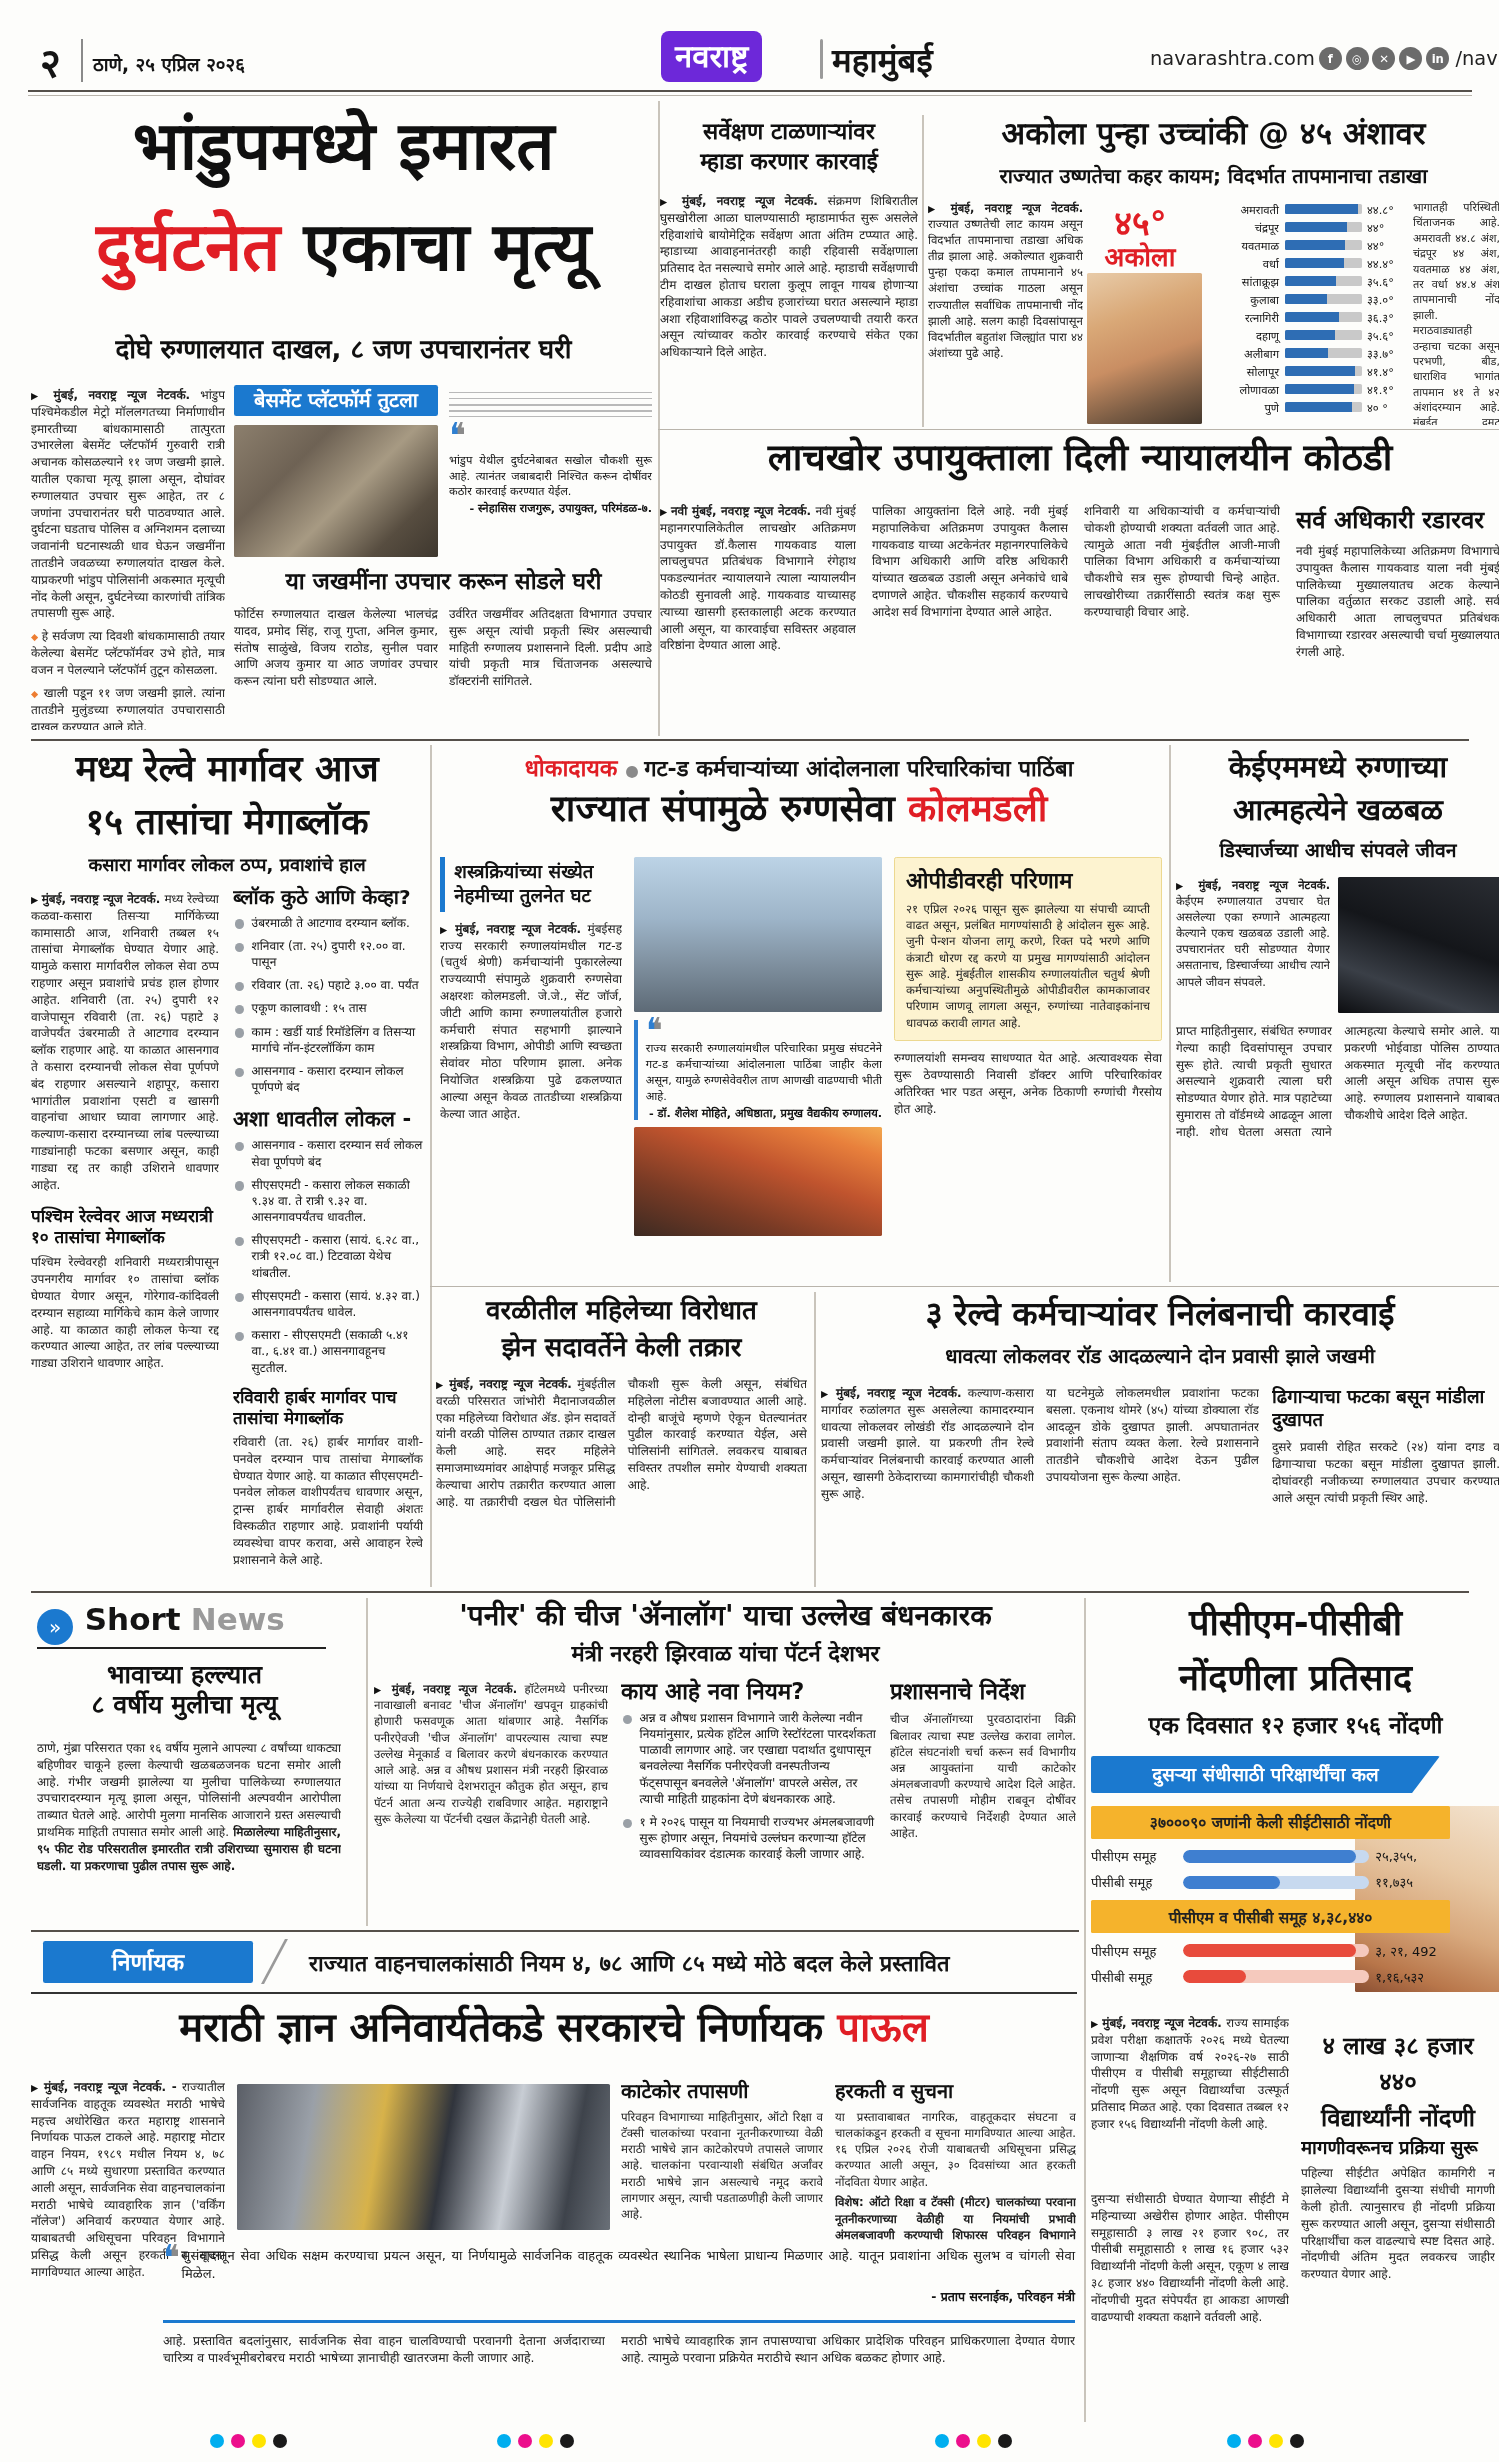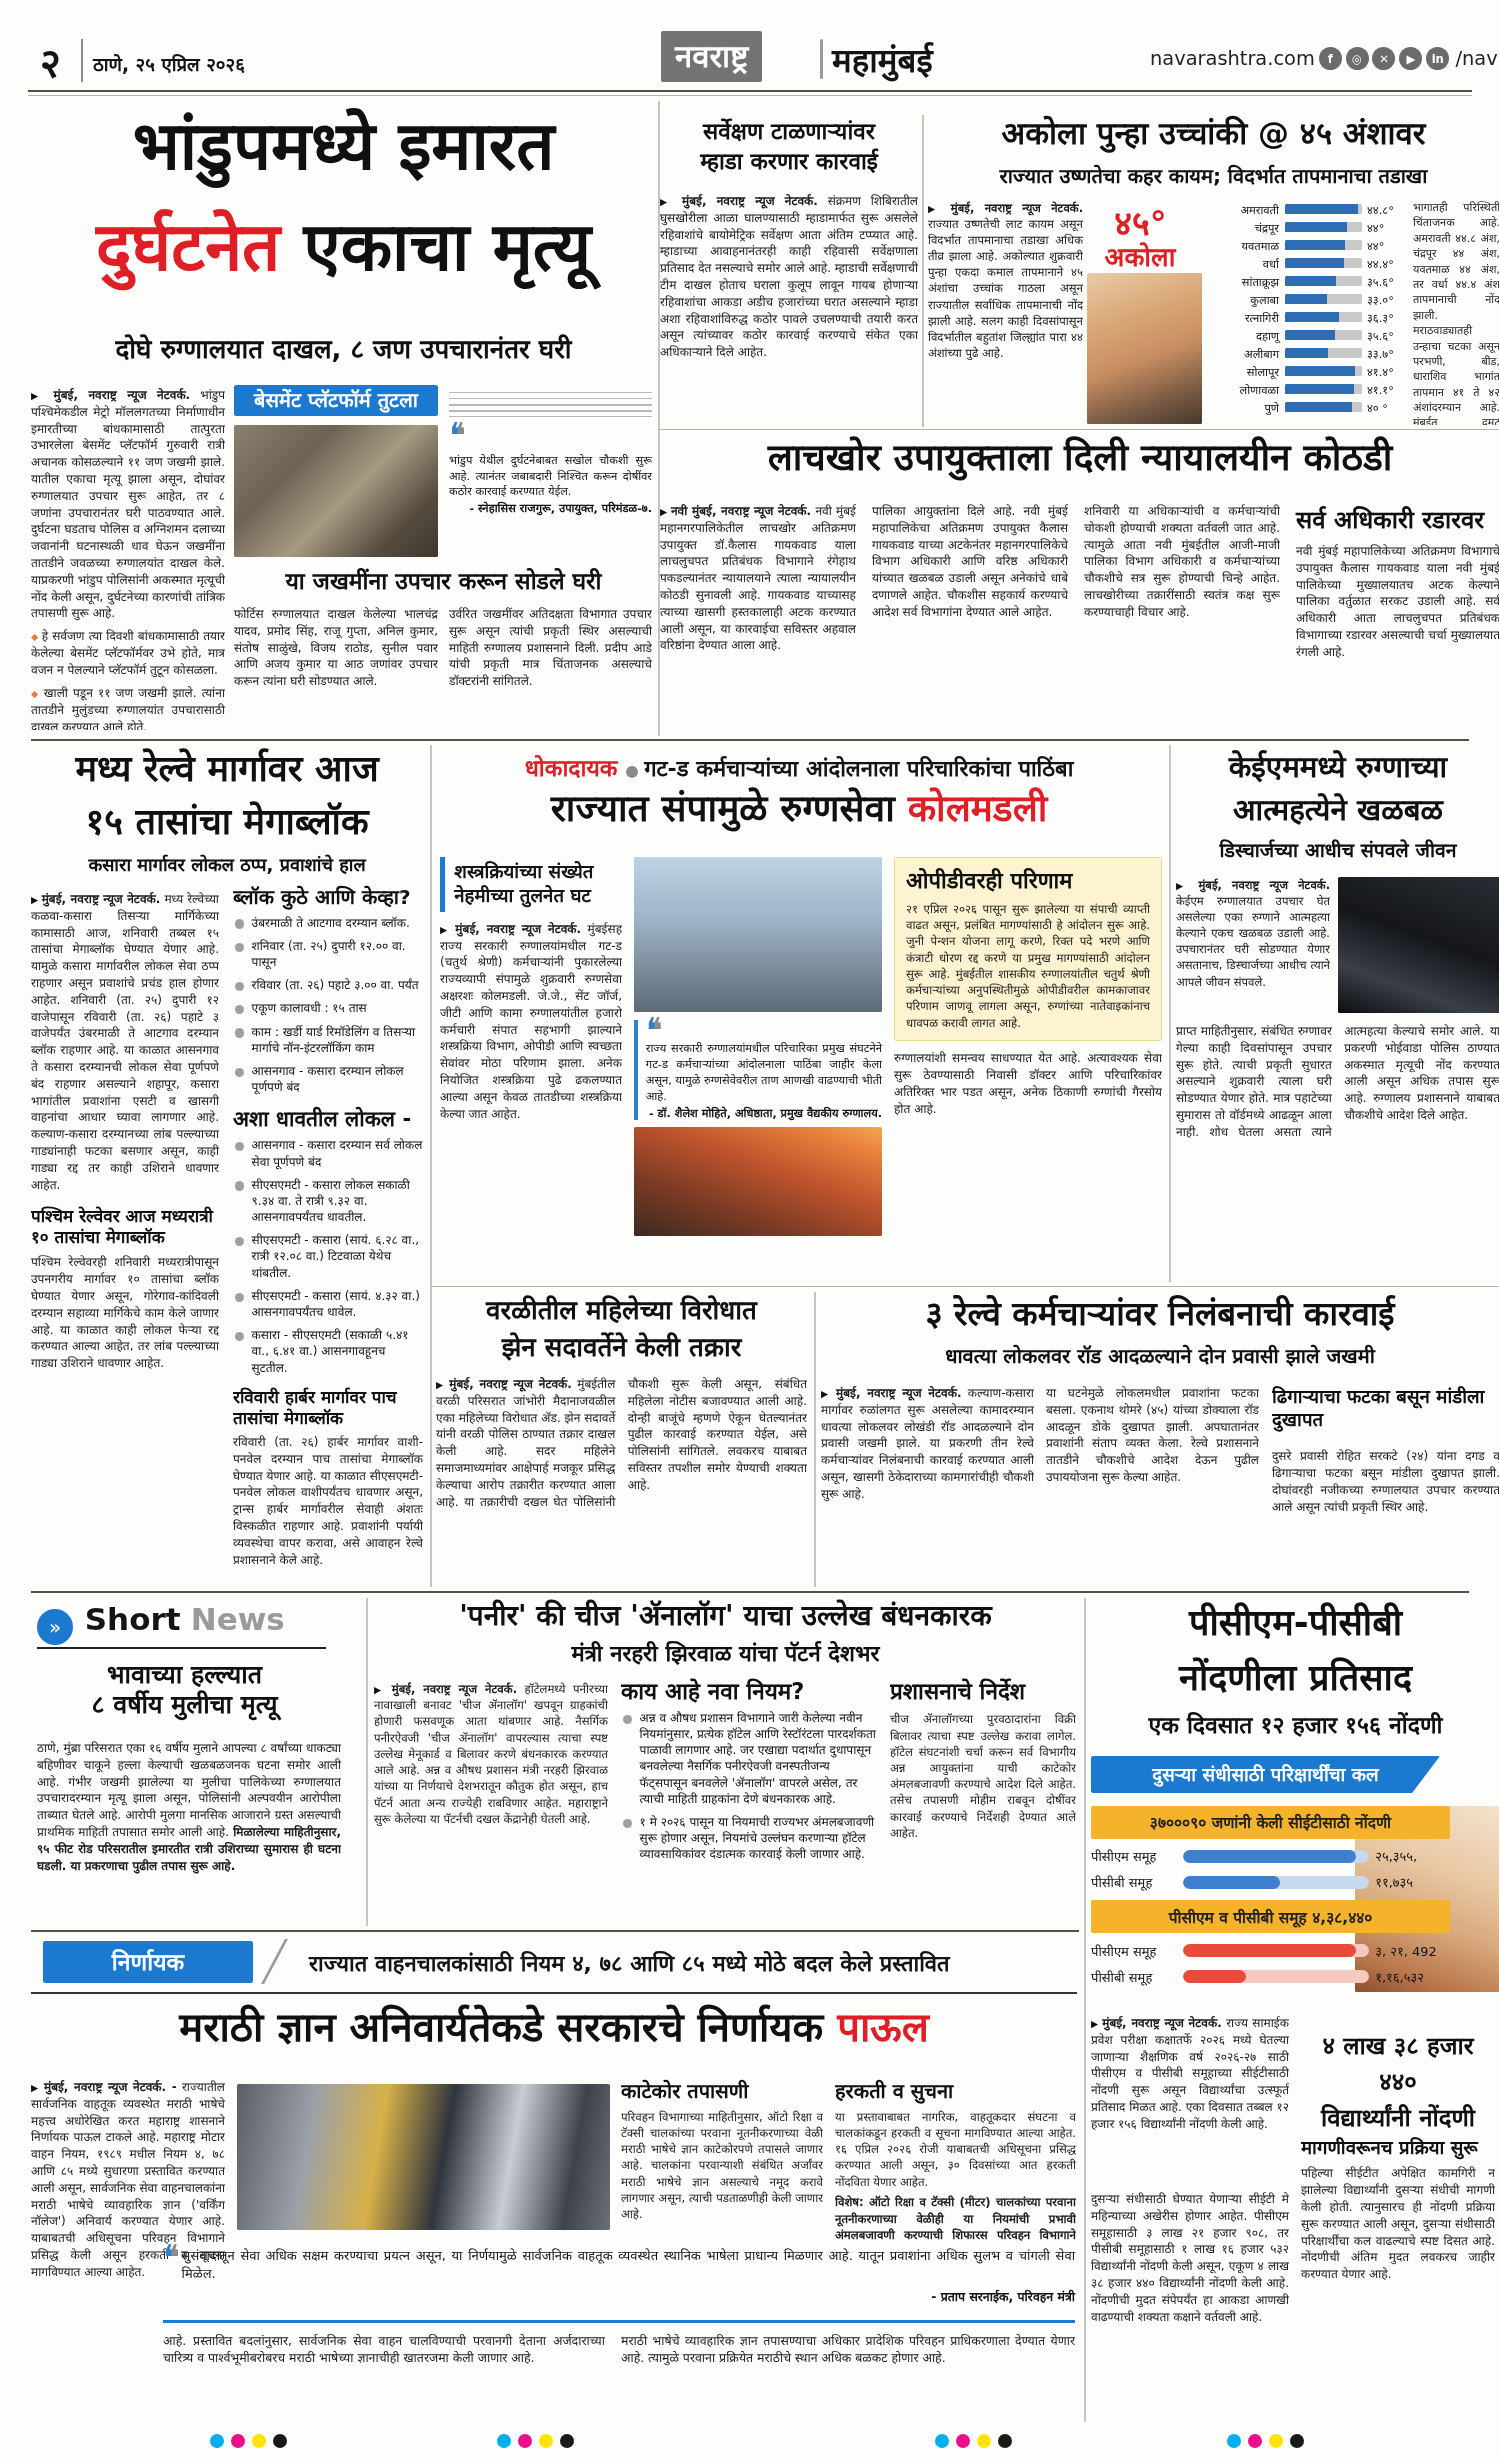--- a/index.html
+++ b/index.html
@@ -11,21 +11,21 @@
   .hl{font-weight:bold;color:#101010;line-height:1.18;}
   .txt{font-size:12px;line-height:1.4;color:#1c1c1c;text-align:justify;overflow:hidden;}
   .byline{font-weight:bold;}
   .lead::before{content:'▶ ';font-size:9.3px;color:#111;}
   .vr{position:absolute;width:1.6px;background:#c9c4bb;}
   .hr{position:absolute;height:1.6px;background:#55504a;}
   .hr.thin{height:0.8px;background:#b9b4ab;}
   .photo{position:absolute;border-radius:1.6px;}
   
   .pagenum{font-size:40px;font-weight:bold;}
-  .masthead{background:#737373;color:#fff;font-weight:bold;font-size:31px;padding:3.1px 14px 6.2px;border-radius:2px;}
+  .masthead{background:#6d28d9;color:#fff;font-weight:bold;font-size:31px;padding:3.1px 14px 6.2px;border-radius:8px;}
   .section-name{font-size:33px;font-weight:bold;}
   .web{font-size:19.4px;color:#222;}
   .soc{display:inline-flex;align-items:center;justify-content:center;width:23px;height:23px;border-radius:50%;background:#6b6b6b;color:#fff;font-size:11.6px;font-weight:bold;margin-left:3.9px;}
   
   .q66{font-size:36px;line-height:0.6;letter-spacing:-6.2px;}
   .q66 .qb{color:#2f7fd0;} .q66 .qg{color:#8a8a8a;}
   .qtext{font-size:11.3px;line-height:1.4;text-align:justify;}
   .qby{font-size:11.3px;font-weight:bold;text-align:right;}
   
   ul.dots{list-style:none;margin:4.7px 0 0;padding:0;}
@@ -317,21 +317,21 @@
 
   <div class="abs hl ctr" style="left:821px;top:1295px;width:678px;font-size:33px;">३ रेल्वे कर्मचाऱ्यांवर निलंबनाची कारवाई</div>
   <div class="abs hl ctr" style="left:821px;top:1345px;width:678px;font-size:20px;">धावत्या लोकलवर रॉड आदळल्याने दोन प्रवासी झाले जखमी</div>
   <div class="abs txt lead" style="left:821px;top:1385px;width:213px;height:199px;">
     <span class="byline">मुंबई, नवराष्ट्र न्यूज नेटवर्क.</span>
     <span>कल्याण-कसारा मार्गावर रुळांलगत सुरू असलेल्या कामादरम्यान धावत्या लोकलवर लोखंडी रॉड आदळल्याने दोन प्रवासी जखमी झाले. या प्रकरणी तीन रेल्वे कर्मचाऱ्यांवर निलंबनाची कारवाई करण्यात आली असून, खासगी ठेकेदाराच्या कामगारांचीही चौकशी सुरू आहे.</span>
   </div>
   <div class="abs txt" style="left:1046px;top:1385px;width:213px;height:199px;">या घटनेमुळे लोकलमधील प्रवाशांना फटका बसला. एकनाथ थोमरे (४५) यांच्या डोक्याला रॉड आदळून डोके दुखापत झाली. अपघातानंतर प्रवाशांनी संताप व्यक्त केला. रेल्वे प्रशासनाने तातडीने चौकशीचे आदेश देऊन पुढील उपाययोजना सुरू केल्या आहेत.</div>
   <div class="abs" style="left:1272px;top:1385px;width:228px;height:199px;overflow:hidden;">
     <div class="colhead" style="font-size:18.6px;">ढिगाऱ्याचा फटका बसून मांडीला दुखापत</div>
-    <div class="txt" style="margin-top:17px;">दुसरे प्रवासी रोहित सरकटे (२४) यांना दगड व ढिगाऱ्याचा फटका बसून मांडीला दुखापत झाली. दोघांवरही नजीकच्या रुग्णालयात उपचार करण्यात आले असून त्यांची प्रकृती स्थिर आहे.</div>
+    <div class="txt" style="margin-top:8px;">दुसरे प्रवासी रोहित सरकटे (२४) यांना दगड व ढिगाऱ्याचा फटका बसून मांडीला दुखापत झाली. दोघांवरही नजीकच्या रुग्णालयात उपचार करण्यात आले असून त्यांची प्रकृती स्थिर आहे.</div>
   </div>
 
   <div class="hr" style="left:31px;top:1591px;width:1438px;"></div>
 
   <div class="abs" style="left:37px;top:1601px;width:311px;">
     <span style="display:inline-flex;width:36px;height:36px;border-radius:50%;background:#1b79cf;color:#fff;align-items:center;justify-content:center;font-size:20px;vertical-align:middle;">»</span>
     <span style="font-size:31px;font-weight:bold;margin-left:7.8px;">Short</span>
     <span style="font-size:31px;font-weight:bold;color:#9a9a9a;margin-left:6.2px;">News</span>
   </div>
   <div class="hr" style="left:37px;top:1647px;width:289px;height:2.3px;background:#222;"></div>

